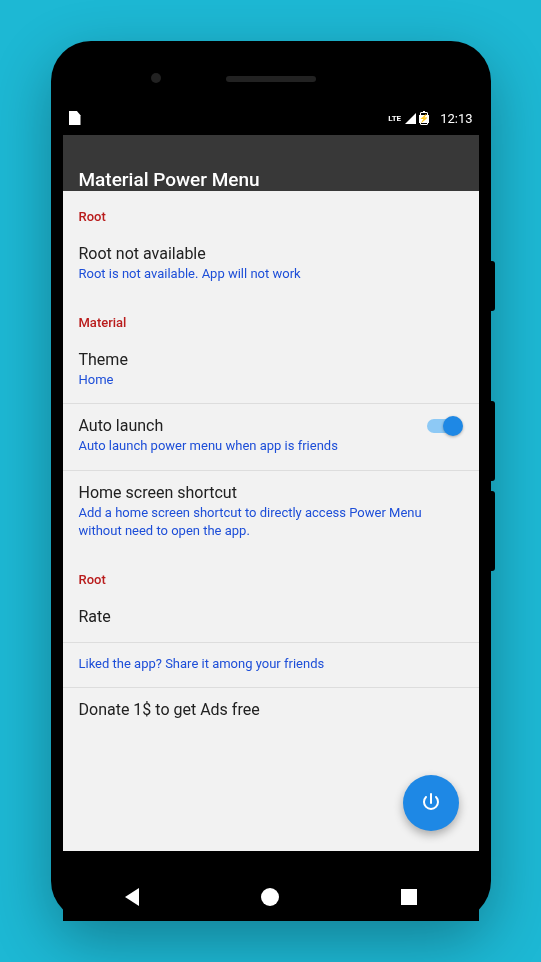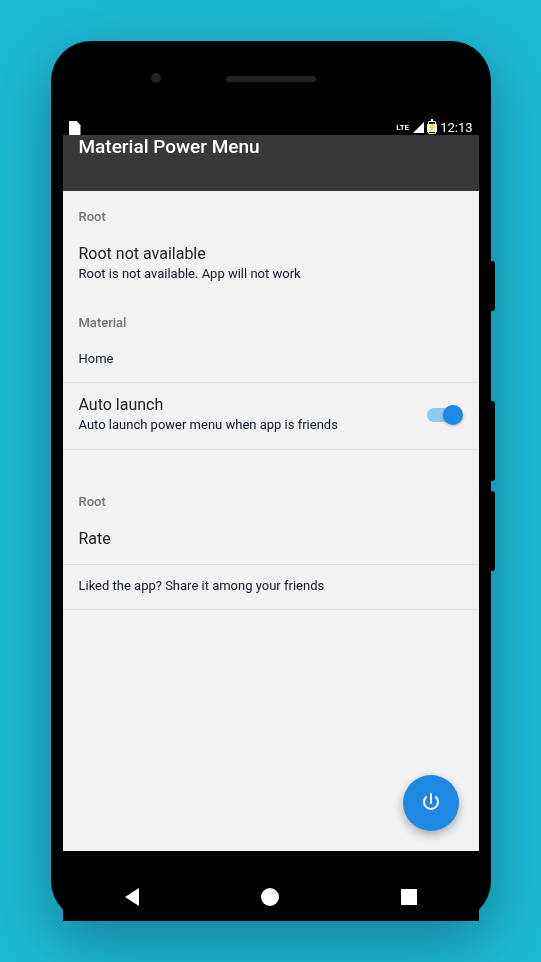--- a/index.html
+++ b/index.html
@@ -54,21 +54,21 @@
   width: 100%;
   height: 100%;
   background: #f0f0f0;
   overflow: hidden;
   position: relative;
 }
 .status-bar {
   height: 24px;
   background: #000;
   display: flex;
-  align-items: flex-end;
+  align-items: flex-start;
   justify-content: space-between;
   padding: 0 6px;
   color: #fff;
   font-size: 12px;
 }
 .status-left { display: flex; align-items: center; gap: 4px; }
 .status-right { display: flex; align-items: center; gap: 4px; }
 .sd-icon {
   width: 12px;
   height: 14px;
@@ -96,58 +96,58 @@
 .battery::before {
   content: '';
   position: absolute;
   top: -3px;
   left: 2px;
   width: 2px;
   height: 2px;
   background: #fff;
 }
 .bolt { font-size: 8px; color: #000; background: #fff; line-height: 1; }
-.clock { font-size: 13px; }
+.clock { font-size: 13px; margin-left: 8px; }
 .app-bar {
   height: 56px;
   background: #383838;
   display: flex;
-  align-items: flex-start;
+  align-items: flex-end;
   padding: 0 16px;
   color: #fff;
 }
 .app-title { font-size: 19px; font-weight: 500; }
 .content {
   height: calc(100% - 80px);
   overflow: hidden;
   background: #f2f2f2;
   position: relative;
 }
 .section-header {
   padding: 18px 16px 8px 16px;
-  color: #737373;
+  color: #b91c1c;
   font-size: 13px;
   font-weight: 500;
 }
 .setting-item {
   padding: 12px 16px 14px 16px;
   display: flex;
-  align-items: center;
+  align-items: flex-start;
   justify-content: space-between;
   gap: 12px;
 }
 .setting-text { flex: 1; }
 .setting-title {
   font-size: 16px;
   color: #212121;
   margin-bottom: 2px;
 }
 .setting-subtitle {
   font-size: 13px;
-  color: #0f172a;
+  color: #1d4ed8;
   line-height: 1.4;
 }
 .divider {
   height: 1px;
   background: #ddd;
 }
 .switch {
   width: 38px;
   height: 20px;
   position: relative;
@@ -255,53 +255,59 @@
       <div class="setting-item">
         <div class="setting-text">
           <div class="setting-title">Root not available</div>
           <div class="setting-subtitle">Root is not available. App will not work</div>
         </div>
       </div>
 
       <div class="section-header">Material</div>
       <div class="setting-item">
         <div class="setting-text">
+          <div class="setting-title">Theme</div>
           <div class="setting-subtitle">Home</div>
         </div>
       </div>
       <div class="divider"></div>
       <div class="setting-item">
         <div class="setting-text">
           <div class="setting-title">Auto launch</div>
           <div class="setting-subtitle">Auto launch power menu when app is friends</div>
         </div>
         <div class="switch">
           <div class="switch-track"></div>
           <div class="switch-thumb"></div>
         </div>
       </div>
       <div class="divider"></div>
       <div class="setting-item">
         <div class="setting-text">
+          <div class="setting-title">Home screen shortcut</div>
+          <div class="setting-subtitle">Add a home screen shortcut to directly access Power Menu without need to open the app.</div>
         </div>
       </div>
 
       <div class="section-header">Root</div>
       <div class="setting-item">
         <div class="setting-text">
           <div class="setting-title">Rate</div>
         </div>
       </div>
       <div class="divider"></div>
       <div class="setting-item">
         <div class="setting-text">
           <div class="setting-subtitle">Liked the app? Share it among your friends</div>
         </div>
       </div>
       <div class="divider"></div>
+      <div class="donate-peek">
+        <div class="setting-title">Donate 1$ to get Ads free</div>
+      </div>
 
       <div class="fab">
         <svg width="24" height="24" viewBox="0 0 24 24" fill="none" stroke="#fff" stroke-width="2" stroke-linecap="round">
           <path d="M12 3 L12 12"></path>
           <path d="M7 6 a7 7 0 1 0 10 0"></path>
         </svg>
       </div>
     </div>
 
   </div>

